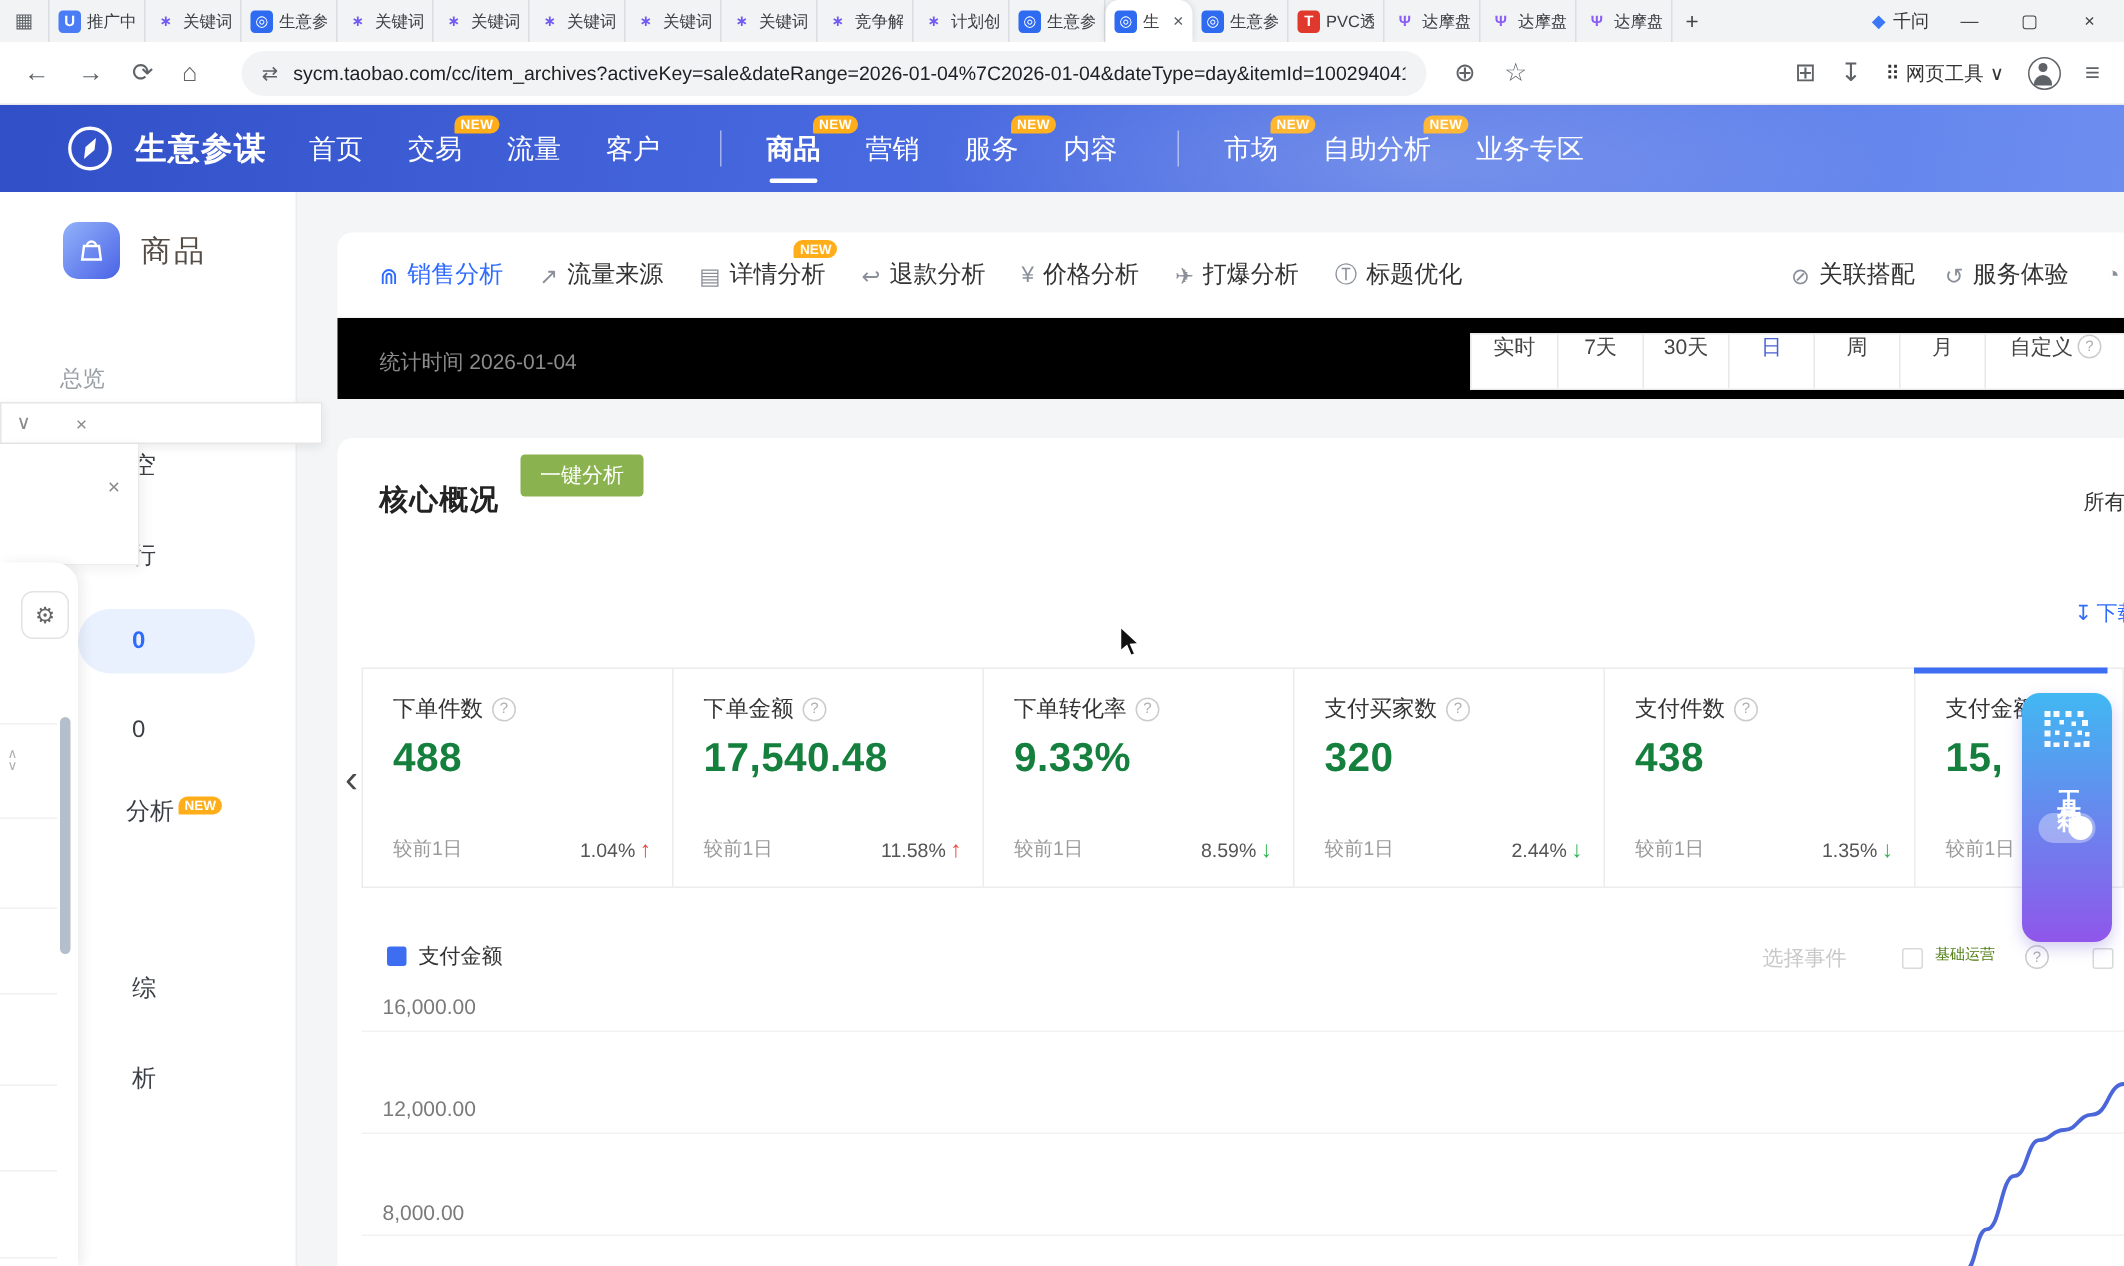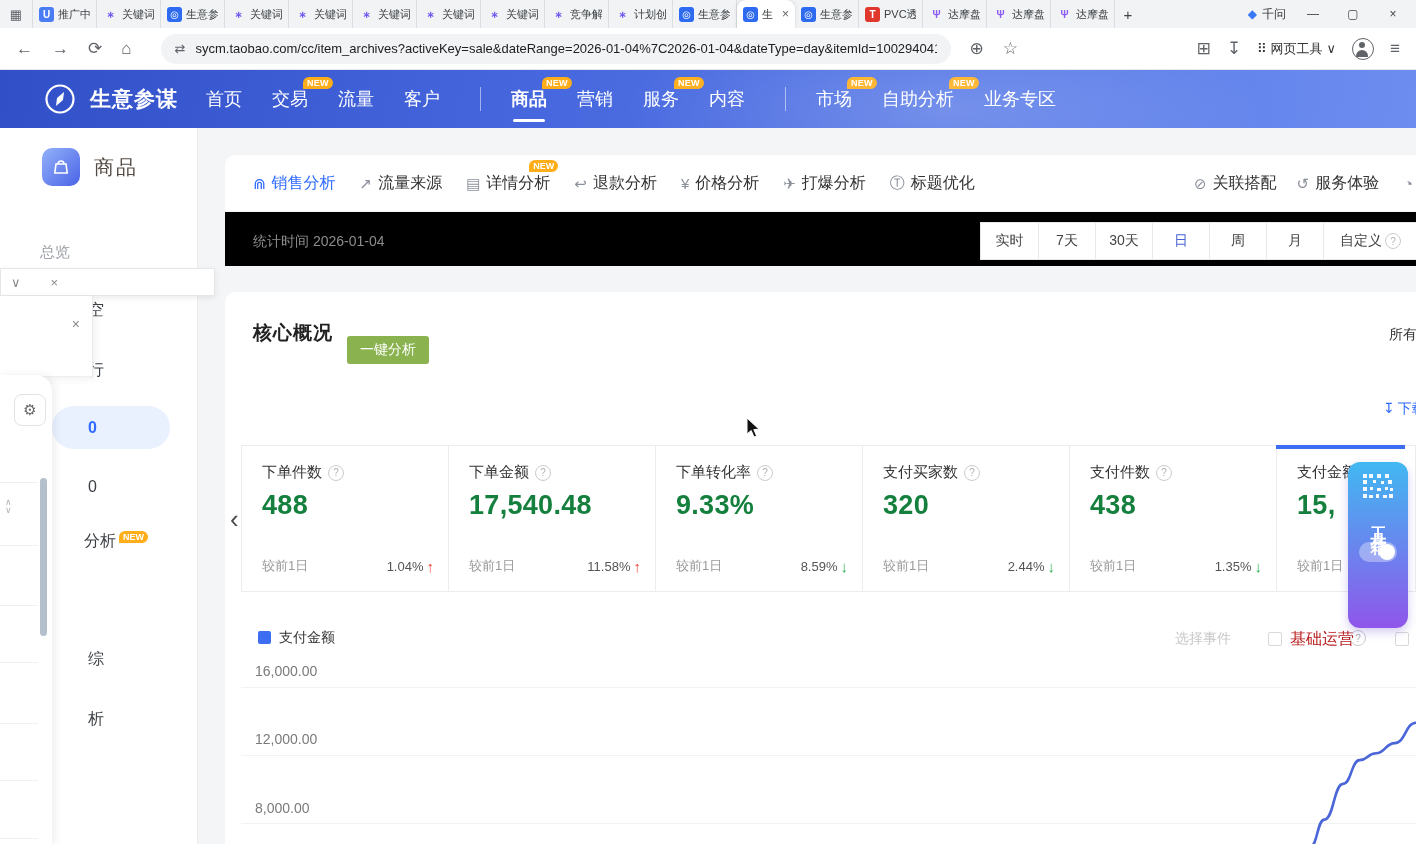--- a/index.html
+++ b/index.html
@@ -76,29 +76,29 @@
   .stab.active{color:#2f6bff;}
   .stab.active .sic{color:#2f6bff;}
   .sbadge{position:absolute;top:-13px;right:-8px;background:#ffae1a;color:#fff;font-size:9px;font-weight:700;padding:1px 4px;border-radius:7px 7px 7px 1px;}
   .sbadge:empty{display:none;}
   .srights{position:absolute;left:969px;top:0;height:57px;display:flex;align-items:center;gap:20px;}
   .ptab-ic{position:absolute;left:1179px;top:20px;width:12px;overflow:hidden;color:#8a8f99;font-size:15px;}
   
   .datebar{position:absolute;left:225px;top:212px;width:1191px;height:54px;background:#000000;}
   .statlabel{position:absolute;left:28px;top:21px;font-size:14px;color:#8c8c8c;}
   .seg{position:absolute;left:755px;top:10px;display:flex;height:38px;border:1px solid #e7e8ea;background:#fff;box-sizing:border-box;}
-  .segcell{width:57px;display:flex;align-items:center;justify-content:center;gap:3px;font-size:14px;color:#444;border-left:1px solid #e7e8ea;cursor:pointer;box-sizing:border-box;}
+  .segcell{width:57px;display:flex;justify-content:center;gap:3px;font-size:14px;color:#444;border-left:1px solid #e7e8ea;cursor:pointer;box-sizing:border-box;}
   .seg .segcell:first-child{border-left:none;}
   .seg .segcell:nth-child(7){width:94px;}
   .segcell.active{color:#4a63d4;}
   .qmark{width:14px;height:14px;border:1px solid #ccc;border-radius:50%;color:#b0b0b0;font-size:10px;display:inline-flex;align-items:center;justify-content:center;flex:none;}
   
   .maincard{position:absolute;left:225px;top:292px;width:1191px;height:552px;background:#fff;border-radius:10px 0 0 0;}
   .ov-title{position:absolute;left:253px;top:320px;font-size:19px;font-weight:700;color:#222;letter-spacing:1px;}
-  .ov-btn{position:absolute;left:347px;top:336px;background:#8ab34f;color:#fff;font-size:14px;padding:5px 13px;border-radius:3px;cursor:pointer;}
+  .ov-btn{position:absolute;left:347px;top:303px;background:#8ab34f;color:#fff;font-size:14px;padding:5px 13px;border-radius:3px;cursor:pointer;}
   .ov-desc{position:absolute;left:433px;top:326px;width:948px;font-size:14px;color:#666;white-space:nowrap;overflow:hidden;}
   .ov-more{position:absolute;left:1389px;top:326px;width:27px;font-size:14px;color:#333;white-space:nowrap;overflow:hidden;}
   .dl-link{position:absolute;left:1383px;top:400px;width:33px;overflow:hidden;color:#2f6bff;font-size:14px;display:flex;gap:3px;white-space:nowrap;}
   .chevL{position:absolute;left:230px;top:504px;font-size:26px;color:#4a4a4a;cursor:pointer;}
   .cards{position:absolute;left:241px;top:445px;width:1175px;height:147px;display:flex;border:1px solid #ececec;box-sizing:border-box;background:#fff;}
   .card{width:207px;flex:none;border-right:1px solid #ececec;position:relative;padding:17px 16px 0 20px;box-sizing:border-box;cursor:pointer;}
   .cards .card:nth-child(6){width:127px;border-right:none;}
   .card.selected::before{content:"";position:absolute;top:-1px;left:-1px;right:-1px;height:4px;background:#3d6ef2;}
   .mlabel{display:flex;align-items:center;gap:6px;font-size:15px;color:#333;}
   .mvalue{margin-top:8px;font-size:27px;font-weight:700;color:#15803d;letter-spacing:.3px;}
@@ -106,21 +106,21 @@
   .mcompare{color:#9a9a9a;}
   .mchange{color:#555;display:flex;align-items:center;gap:3px;}
   .marrow{font-weight:900;font-size:15px;}
   
   .legendsq{position:absolute;left:258px;top:631px;width:13px;height:13px;background:#3d6ef2;border-radius:2px;}
   .legendlabel{position:absolute;left:279px;top:629px;font-size:14px;color:#333;}
   .selevent{position:absolute;left:1175px;top:630px;font-size:14px;color:#c8c8c8;}
   .cbox{position:absolute;width:14px;height:14px;border:1px solid #d9d9d9;border-radius:2px;background:#fff;box-sizing:border-box;}
   .cb1{left:1268px;top:632px;}
   .cb2{left:1395px;top:632px;}
-  .cblabel{position:absolute;left:1290px;top:629px;font-size:16px;color:#b91c1c;}
+  .cblabel{position:absolute;left:1290px;top:629px;font-size:10px;color:#4d7c0f;}
   .cbq{position:absolute;left:1350px;top:630px;}
   
   .ytick{position:absolute;left:255px;font-size:14px;color:#7a7a7a;}
   .yt0{top:663px;} .yt1{top:731px;} .yt2{top:800px;}
   .gline{position:absolute;left:241px;right:0;height:1px;background:#f1f2f4;}
   .gl0{top:687px;} .gl1{top:755px;} .gl2{top:823px;}
   .trend-svg{position:absolute;left:0;top:0;width:1416px;height:844px;pointer-events:none;z-index:3;}
   
   .toolbox{position:absolute;left:1348px;top:462px;width:60px;height:166px;border-radius:12px;background:linear-gradient(180deg,#41b8f2,#8f56ea);z-index:6;display:flex;flex-direction:column;align-items:center;padding-top:10px;box-sizing:border-box;box-shadow:0 4px 10px rgba(80,60,200,.25);cursor:pointer;}
   .tb-label{writing-mode:vertical-rl;color:#fff;font-size:16px;font-weight:700;letter-spacing:6px;margin-top:8px;}

